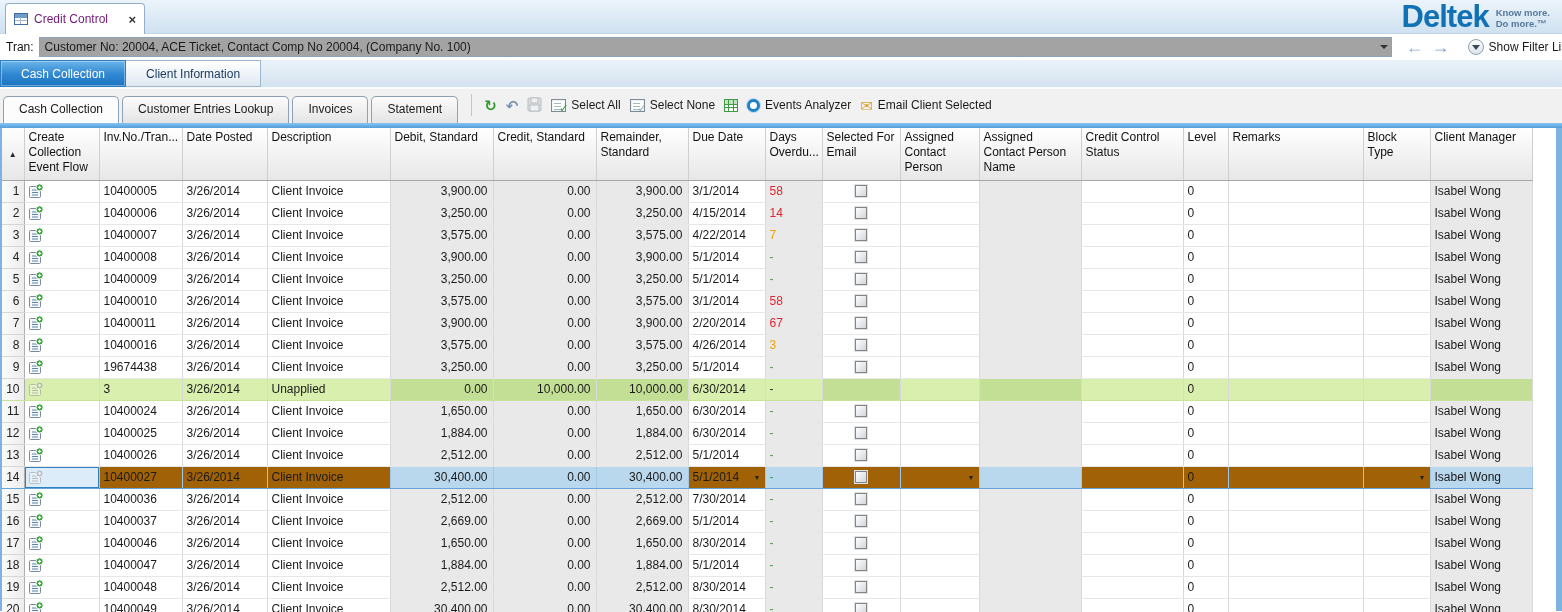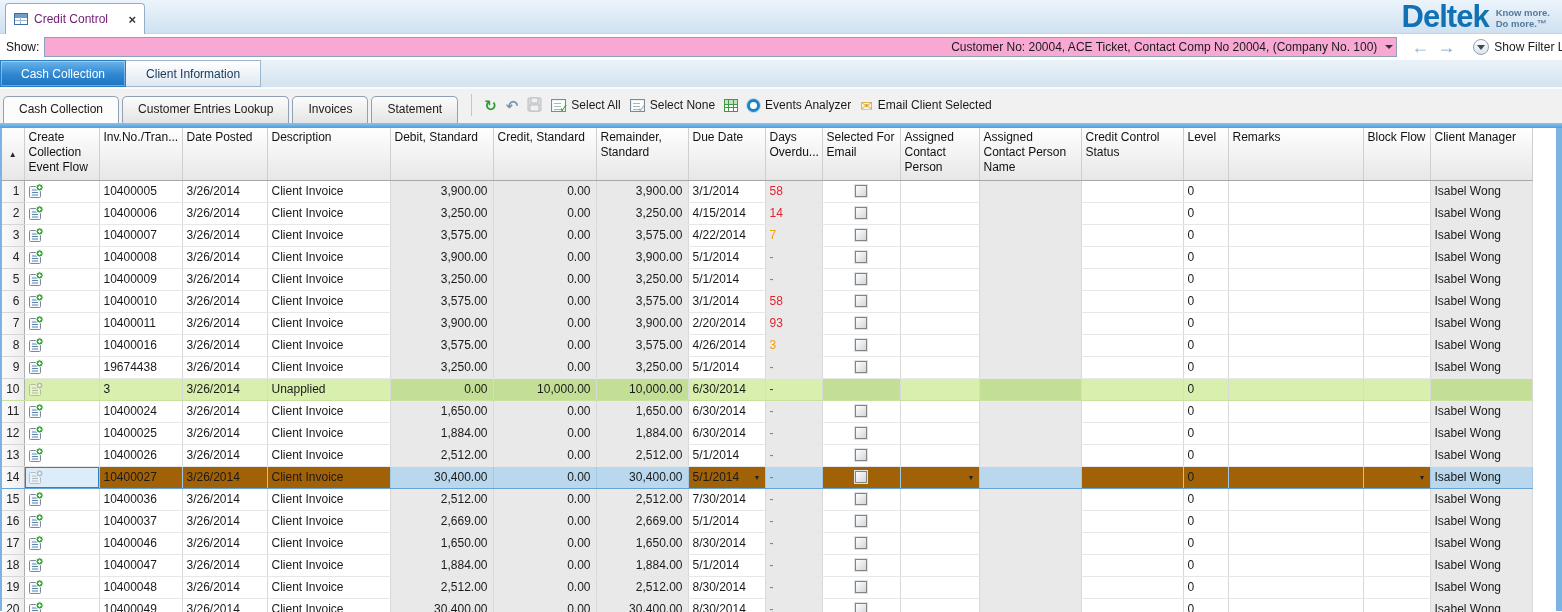--- a/index.html
+++ b/index.html
@@ -20,21 +20,21 @@
                   linear-gradient(transparent 3px,#9db8d2 3px,#9db8d2 4px,transparent 4px); }
   .doc-tab-label { font-size:12px; color:#701a75; white-space:nowrap; }
   .doc-close { margin-left:auto; font-weight:bold; font-size:13px; color:#333; line-height:1; cursor:default; }
   .brand { position:absolute; right:12px; top:3px; display:flex; align-items:flex-start; gap:7px; }
   .brand-name { font-size:31px; font-weight:bold; color:#1171b5; letter-spacing:-1px; line-height:28px; }
   .brand-tag { display:flex; flex-direction:column; font-size:9.5px; font-weight:bold; color:#55799c; line-height:10.5px; margin-top:5px; }
 
   
   .showrow { height:26px; background:#fff; display:flex; align-items:center; padding-left:6px; }
   .show-label { margin-right:5px; color:#111; }
-  .combo { width:1353px; height:20px; border:1px solid #8aa3bd; background:#f9a8d4; display:flex; align-items:center; flex:none;text-align:right; }
+  .combo { width:1353px; height:20px; border:1px solid #8aa3bd; background:#a3a3a3; display:flex; align-items:center; flex:none; }
   .combo-text { padding:0 5px; white-space:nowrap; overflow:hidden; flex:1; }
   .combo-arrow { width:14px; height:100%; display:flex; align-items:center; justify-content:center; flex:none; }
   .combo-arrow i { width:0; height:0; border-left:4px solid transparent; border-right:4px solid transparent; border-top:4px solid #333; }
   .nav-arrow { font-size:18px; font-weight:bold; color:#93b3d2; margin-left:14px; line-height:1; }
   .nav-arrow.fwd { color:#7aa2c8; margin-left:8px; }
   .filter-circle { width:16px; height:16px; border:1px solid #90a1b2; border-radius:50%;
        background:linear-gradient(#fefefe,#dde4ea); display:flex; align-items:center; justify-content:center; margin-left:18px; flex:none; }
   .filter-circle i { width:0; height:0; border-left:4px solid transparent; border-right:4px solid transparent; border-top:5px solid #3a4a5a; margin-top:1px; }
   .filter-label { margin-left:5px; white-space:nowrap; }
 
@@ -120,21 +120,21 @@
     <div class="brand">
       <span class="brand-name">Deltek</span>
       <span class="brand-tag">
         <span>Know more.</span>
         <span>Do more.™</span>
       </span>
     </div>
   </div>
 
   <div class="showrow">
-    <span class="show-label">Show:</span>
+    <span class="show-label">Tran:</span>
     <div class="combo">
       <span class="combo-text">Customer No: 20004, ACE Ticket, Contact Comp No 20004, (Company No. 100)</span>
       <span class="combo-arrow">
           <i></i>
         </span>
     </div>
     <span class="nav-arrow">←</span>
     <span class="nav-arrow fwd">→</span>
     <span class="filter-circle">
         <i></i>
@@ -232,21 +232,21 @@
             <th>Credit, Standard</th>
             <th>Remainder, Standard</th>
             <th>Due Date</th>
             <th>Days Overdu...</th>
             <th>Selected For Email</th>
             <th>Assigned Contact Person</th>
             <th>Assigned Contact Person Name</th>
             <th>Credit Control Status</th>
             <th>Level</th>
             <th>Remarks</th>
-            <th>Block Flow</th>
+            <th>Block Type</th>
             <th>Client Manager</th>
           </tr>
         </thead>
       <tbody id="grid-body">
           <tr class="">
             <td class="rownum">1</td>
             <td class="flow"><span class="flow-icon"><svg width="16" height="16" viewBox="0 0 16 16">
                   <rect x="1.5" y="3.5" width="11" height="11" rx="1" fill="#f6f9fc" stroke="#7a8a9a"></rect>
                   <line x1="4" y1="7" x2="10" y2="7" stroke="#5b84ad"></line>
                   <line x1="4" y1="9.5" x2="10" y2="9.5" stroke="#5b84ad"></line>
@@ -423,21 +423,21 @@
                   <line x1="11.6" y1="2.7" x2="11.6" y2="6.1" stroke="#ffffff" stroke-width="1.3"></line>
                   <line x1="9.9" y1="4.4" x2="13.3" y2="4.4" stroke="#ffffff" stroke-width="1.3"></line>
                 </svg></span></td>
             <td>10400011</td>
             <td>3/26/2014</td>
             <td>Client Invoice</td>
             <td class="num ro">3,900.00</td>
             <td class="num ro">0.00</td>
             <td class="num ro">3,900.00</td>
             <td>2/20/2014</td>
-            <td class="ro"><span class="d-red">93</span></td>
+            <td class="ro"><span class="d-red">67</span></td>
             <td class="cbcell"><span class="cb"></span></td>
             <td></td>
             <td class="ro"></td>
             <td></td>
             <td>0</td>
             <td></td>
             <td></td>
             <td class="ro">Isabel Wong</td>
           </tr>
           <tr class="">

